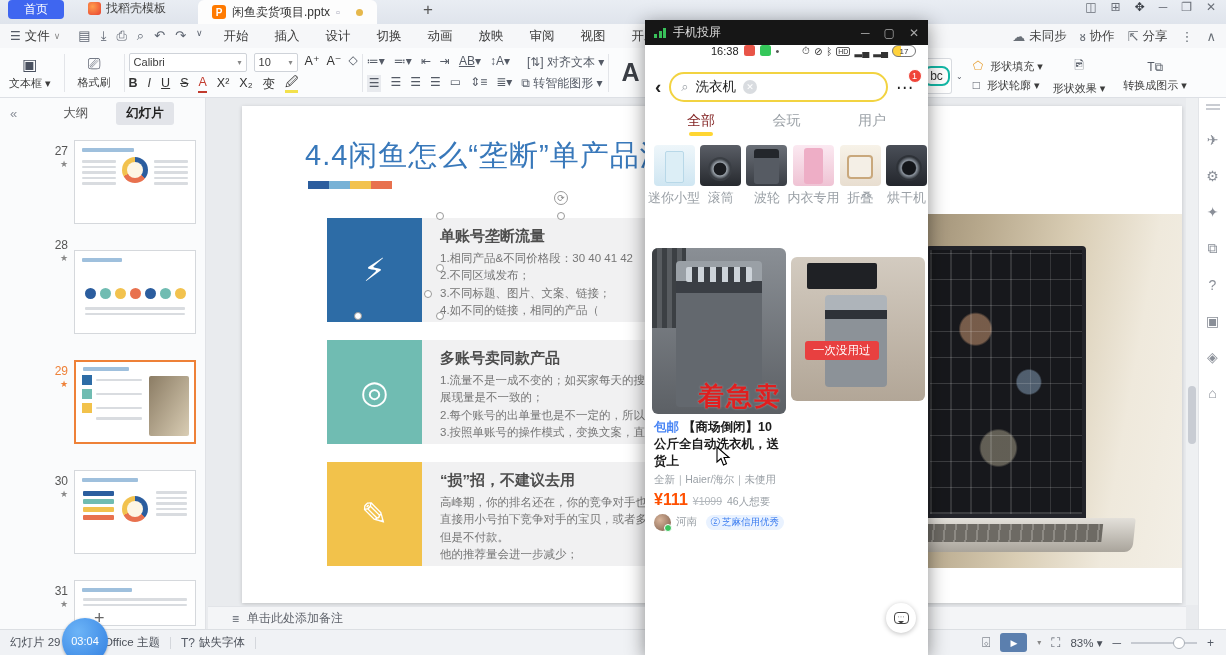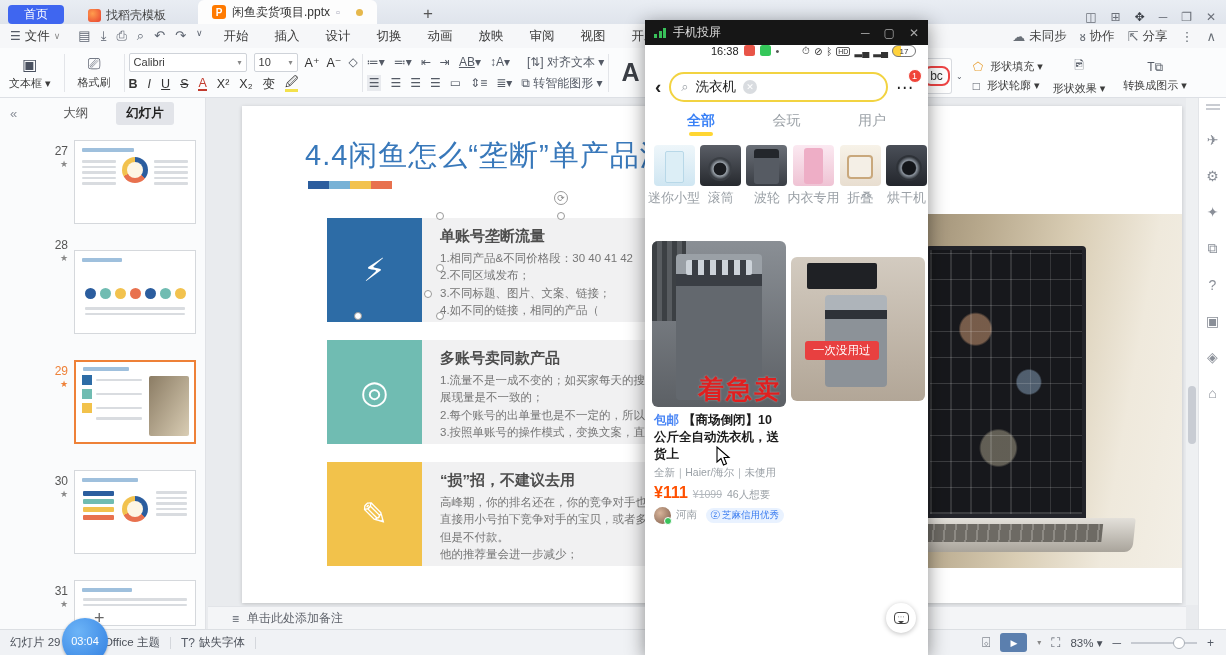--- a/index.html
+++ b/index.html
@@ -1,21 +1,21 @@
 <!DOCTYPE html>
 <html><head>
 <meta charset="utf-8">
 <style>
   *{box-sizing:border-box;margin:0;padding:0}
   html,body{width:1226px;height:655px;overflow:hidden}
   .app{position:relative;width:1226px;height:655px;background:#e9ebee;font-family:"Liberation Sans","DejaVu Sans",sans-serif;color:#333;font-size:12px}
   .abs{position:absolute}
   .flex{display:flex;align-items:center}
   
-  .titlebar{position:absolute;top:0;left:0;right:0;height:24px;background:linear-gradient(#e9edf3,#dfe4ec);display:flex;align-items:flex-end}
+  .titlebar{position:absolute;top:0;left:0;right:0;height:24px;background:linear-gradient(#e9edf3,#dfe4ec);display:flex;align-items:flex-start}
   .tab-home{margin-left:8px;height:19px;padding:0 16px;background:#3f66f0;color:#fff;border-radius:4px;display:flex;align-items:center;font-size:12px}
   .tab-docer{margin-left:14px;display:flex;align-items:center;gap:5px;font-size:12px;color:#444;padding:0 10px}
   .docer-ico{width:13px;height:13px;border-radius:3px;background:radial-gradient(circle at 35% 35%,#ff9d4d,#e8402f)}
   .tab-doc{margin-left:22px;height:24px;padding:0 14px;background:#fdfdfd;border-radius:6px 6px 0 0;display:flex;align-items:center;gap:6px;font-size:12px;color:#333}
   .wps-ico{width:14px;height:14px;border-radius:3px;background:#ff7a00;color:#fff;font-size:10px;font-weight:bold;display:flex;align-items:center;justify-content:center}
   .tb-dot{width:7px;height:7px;border-radius:50%;background:#e6b84c;margin-left:10px}
   .tb-new{margin-left:46px;font-size:17px;color:#555}
   .win-ctrl{margin-left:auto;display:flex;align-items:center;gap:14px;padding-right:10px;color:#6a6f78;font-size:12px}
   .win-ctrl span{cursor:default}
   
@@ -24,31 +24,31 @@
   .mb-qicons{display:flex;gap:10px;color:#5d6470;font-size:13px;padding:0 8px}
   .mb-item{padding:0 13px;cursor:default}
   .mb-right{margin-left:auto;display:flex;align-items:center;gap:13px;padding-right:10px;color:#444}
   .mb-right .ic{color:#6a7078;font-size:13px}
   
   .ribbon{position:absolute;top:48px;left:0;right:0;height:50px;background:#fbfcfd;border-bottom:1px solid #dde0e5;display:flex;align-items:center;font-size:11px;color:#3c3c3c}
   .rb-big{display:flex;flex-direction:column;align-items:center;justify-content:center;gap:2px;padding:0 9px;height:44px}
   .rb-big .g{font-size:16px;color:#4a5160}
   .rb-sep{width:1px;height:38px;background:#e3e5e9;margin:0 4px}
   .rb-col{display:flex;flex-direction:column;justify-content:center;gap:4px;height:44px}
-  .rb-row{display:flex;align-items:center;gap:7px}
+  .rb-row{display:flex;gap:7px}
   .fontbox{border:1px solid #cfd3d9;background:#fff;border-radius:2px;height:19px;display:flex;align-items:center;padding:0 4px;gap:10px}
   .fmt{font-size:12.5px;color:#333}
   .fmt.u{text-decoration:underline}.fmt.s{text-decoration:line-through}
   .reda{color:#c23b2e;border-bottom:2px solid #c23b2e;line-height:1}
   .hl{border-bottom:3px solid #f3e14c;line-height:1}
   .gicon{color:#555b66;font-size:12px}
   .aa1{font-size:25px;font-weight:bold;color:#3b3f46}
   .aa2{font-size:25px;font-weight:bold;color:#2f6fd6}
   .stylebox{width:30px;height:36px;border:1px solid #d8dbe0;border-radius:3px;background:#fff;display:flex;align-items:center;justify-content:center;color:#3c6;font-size:12px;border-left:none}
-  .stylebox .inner{border:2px solid #ef4444;border-radius:8px;padding:1px 5px;color:#333}
+  .stylebox .inner{border:2px solid #14b8a6;border-radius:8px;padding:1px 5px;color:#333}
   .shp-pent{color:#e8a33c;font-size:12px}
   
   .sidebar{position:absolute;top:98px;left:0;width:206px;bottom:26px;background:#fafbfc;border-right:1px solid #e0e2e6}
   .sb-head{height:30px;display:flex;align-items:center;font-size:12.5px;color:#555}
   .sb-collapse{padding:0 10px;color:#8a8f98;font-size:13px}
   .sb-tab{padding:3px 10px;border-radius:3px;margin-left:26px}
   .sb-tab.active{background:#e2e4e9;color:#222;font-weight:bold;margin-left:18px}
   .thumb{position:absolute;left:74px;width:122px;height:84px;background:#fff;border:1px solid #d5d8dc;overflow:hidden}
   .thumb.sel{border:2px solid #ee8138}
   .tnum{position:absolute;left:44px;width:24px;text-align:right;font-size:12px;color:#555}
@@ -118,21 +118,21 @@
   .batt{width:24px;height:12px;border:1px solid #777;border-radius:6px;font-size:8px;display:flex;align-items:center;justify-content:center;background:linear-gradient(90deg,#ffd23c 0 35%,#fff 35%)}
   .p-search{height:36px;display:flex;align-items:center;gap:8px;padding:0 10px}
   .backarrow{font-size:19px;color:#222;font-weight:bold}
   .spill{flex:1;height:30px;border:2px solid #f2d341;border-radius:16px;display:flex;align-items:center;gap:7px;padding:0 10px;background:#fff}
   .spill .q{color:#9aa0a6;font-size:13px}
   .sval{font-size:13.5px;color:#222}
   .sclear{width:14px;height:14px;border-radius:50%;background:#d9dce0;color:#fff;font-size:9px;display:flex;align-items:center;justify-content:center}
   .more{position:relative;font-size:17px;color:#222;letter-spacing:1px;padding-right:4px}
   .badge{position:absolute;top:-8px;right:-4px;min-width:14px;height:14px;border-radius:7px;background:#f04338;color:#fff;font-size:9px;display:flex;align-items:center;justify-content:center;border:1.5px solid #fff}
   .p-tabs{height:32px;display:flex;align-items:center;justify-content:space-between;padding:0 42px;font-size:14px;color:#9aa0a6}
-  .p-tab.active{color:#3b82f6;font-weight:bold;position:relative}
+  .p-tab.active{color:#7f1d1d;font-weight:normal;position:relative}
   .p-tab.active:after{content:"";position:absolute;left:2px;right:2px;bottom:-6px;height:4px;border-radius:2px;background:#ffd632}
   .p-cats{display:flex;gap:3px;padding:8px 0 0 7px}
   .cat{width:44px;display:flex;flex-direction:column;align-items:center;gap:3px}
   .cat .img{width:41px;height:41px;border-radius:4px;position:relative;overflow:hidden}
   .cat .lb{font-size:13px;color:#9aa0a6;white-space:nowrap}
   .p-filters{height:28px;display:flex;align-items:center;gap:14px;padding:2px 0 0 16px;font-size:12.5px;color:#333}
   .pf b{font-weight:bold;color:#222}
   .pf .car{font-size:8px;color:#666}
   .pf.dim{color:#b7bcc2}
   .pcard{position:absolute;width:134px}
@@ -614,21 +614,21 @@
           </div>
         <div class="cat">
             <div class="img" style="background:linear-gradient(#4a4f58,#23262c)">
               <div style="position:absolute;left:10px;top:10px;width:26px;height:26px;border-radius:50%;background:radial-gradient(circle,#14161a 35%,#8a929c 42%,#2e3238 62%)"></div>
             </div>
             <span class="lb">烘干机</span>
           </div>
       </div>
 
 
-      <div class="pcard" style="left:7px;top:196px">
+      <div class="pcard" style="left:7px;top:203px">
         <div class="pimg" style="height:166px;background:linear-gradient(#8a8f95,#5c6065)">
           <div style="position:absolute;left:0;top:0;width:34px;height:80px;background:repeating-linear-gradient(90deg,#3c4044 0 5px,#585c60 5px 10px)"></div>
           <div class="machine"></div>
           <div class="hotword">着急卖</div>
         </div>
         <div class="ptxt">
           <div class="ptitle"><span class="ptag">包邮</span><span>【商场倒闭】10公斤全自动洗衣机，送货上</span></div>
           <div class="pmeta">全新｜Haier/海尔｜未使用</div>
           <div class="prow">
             <span class="pprice">¥111</span>

